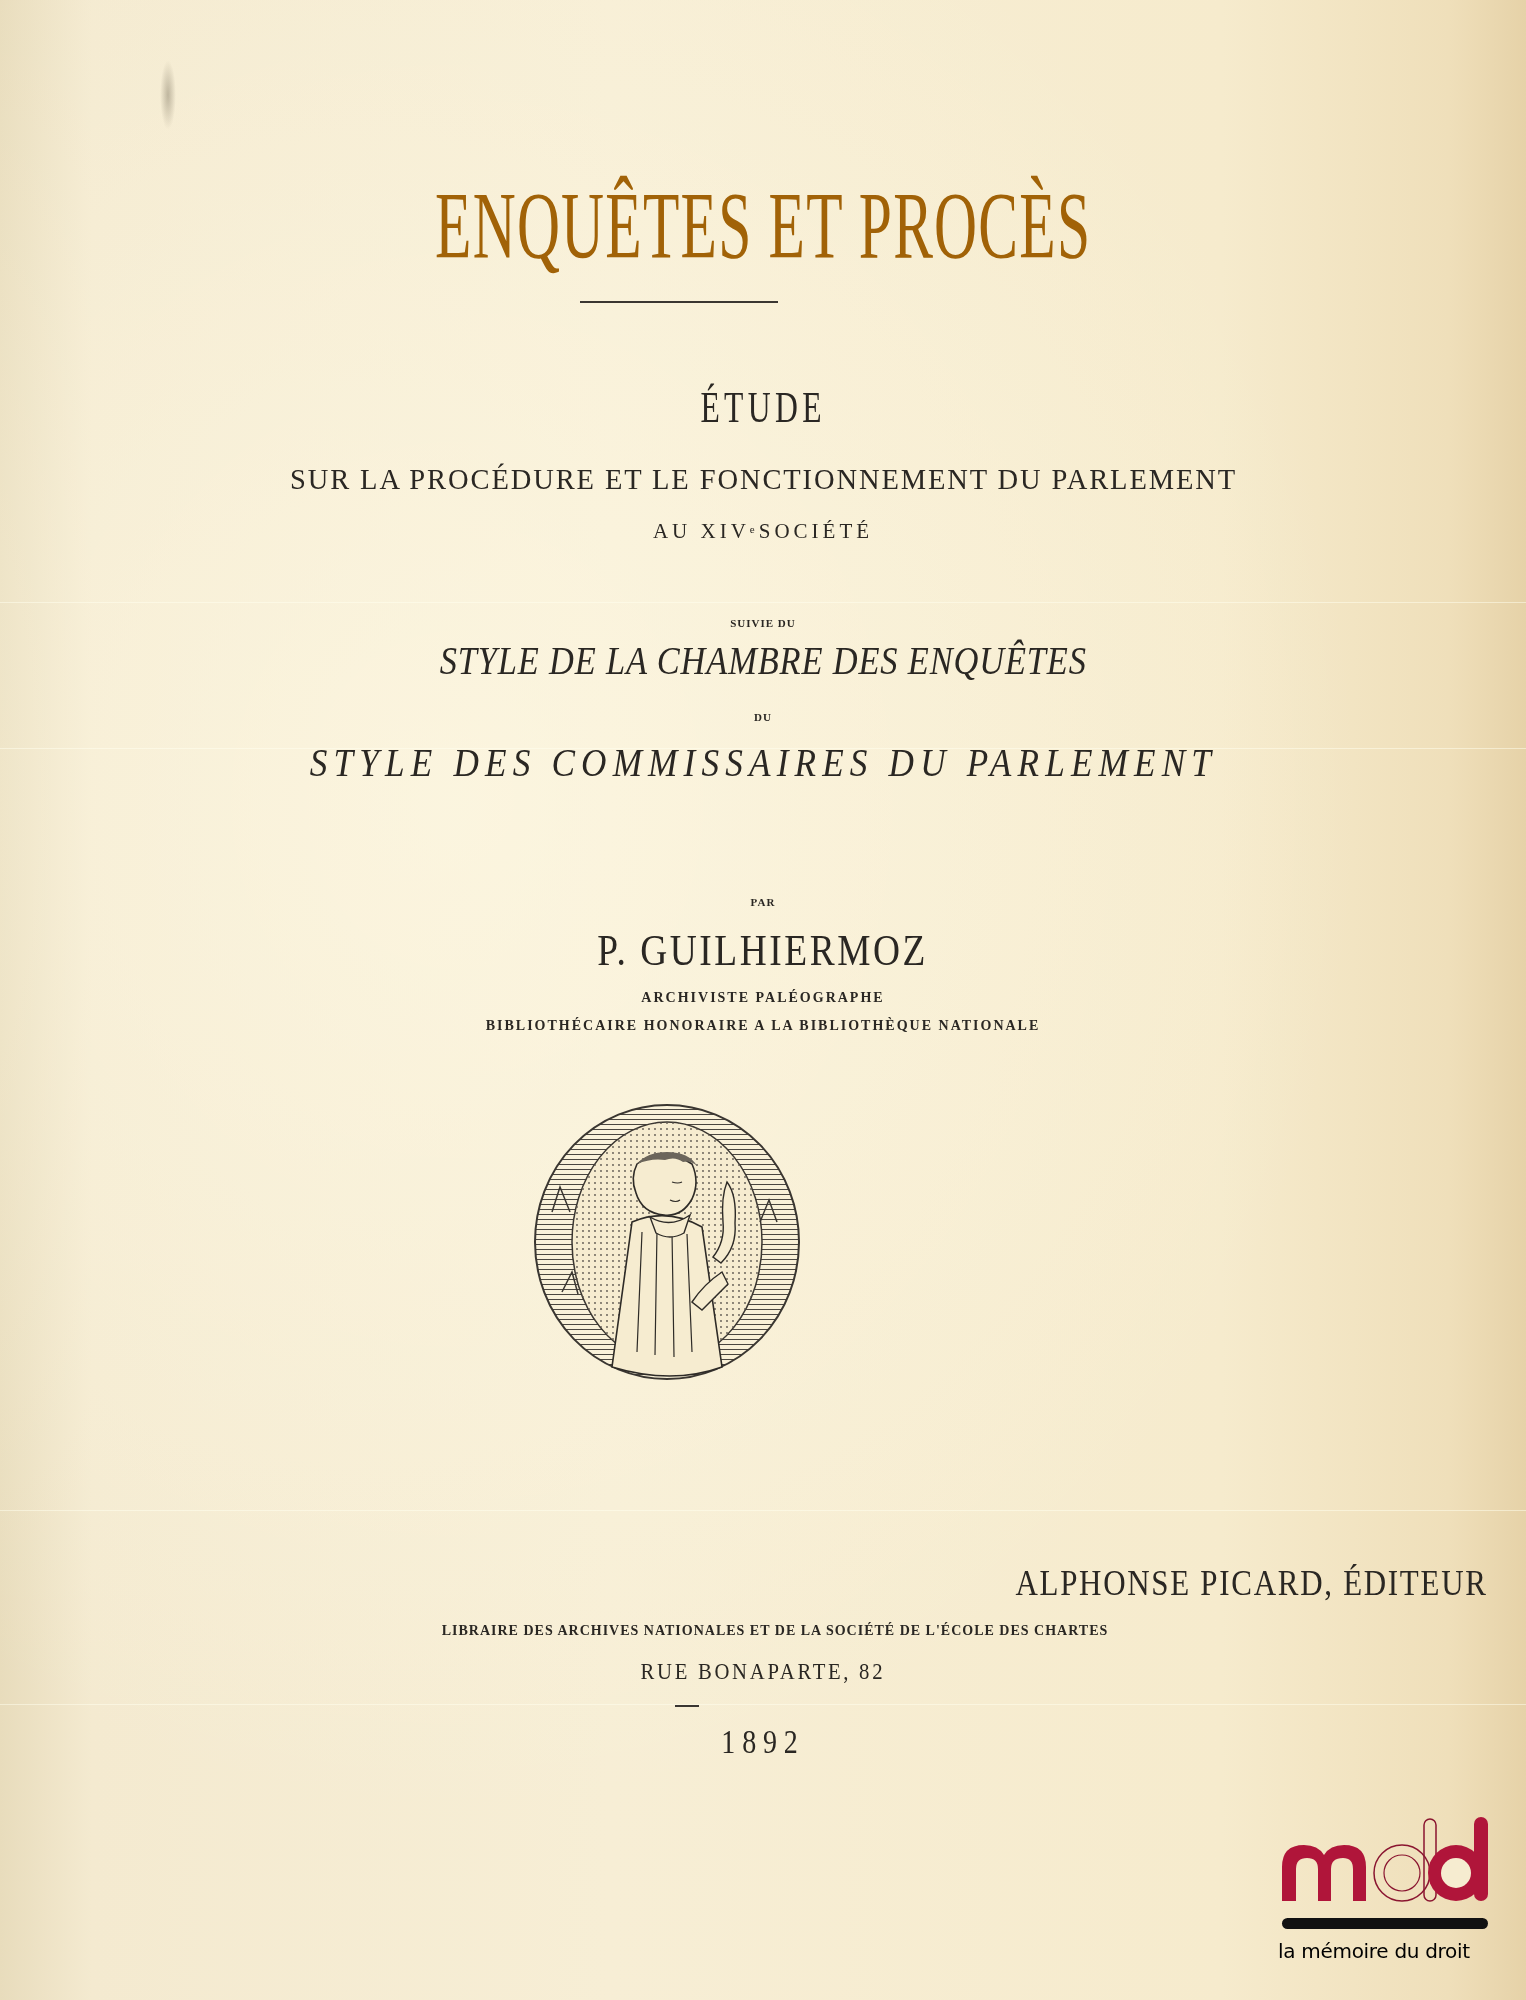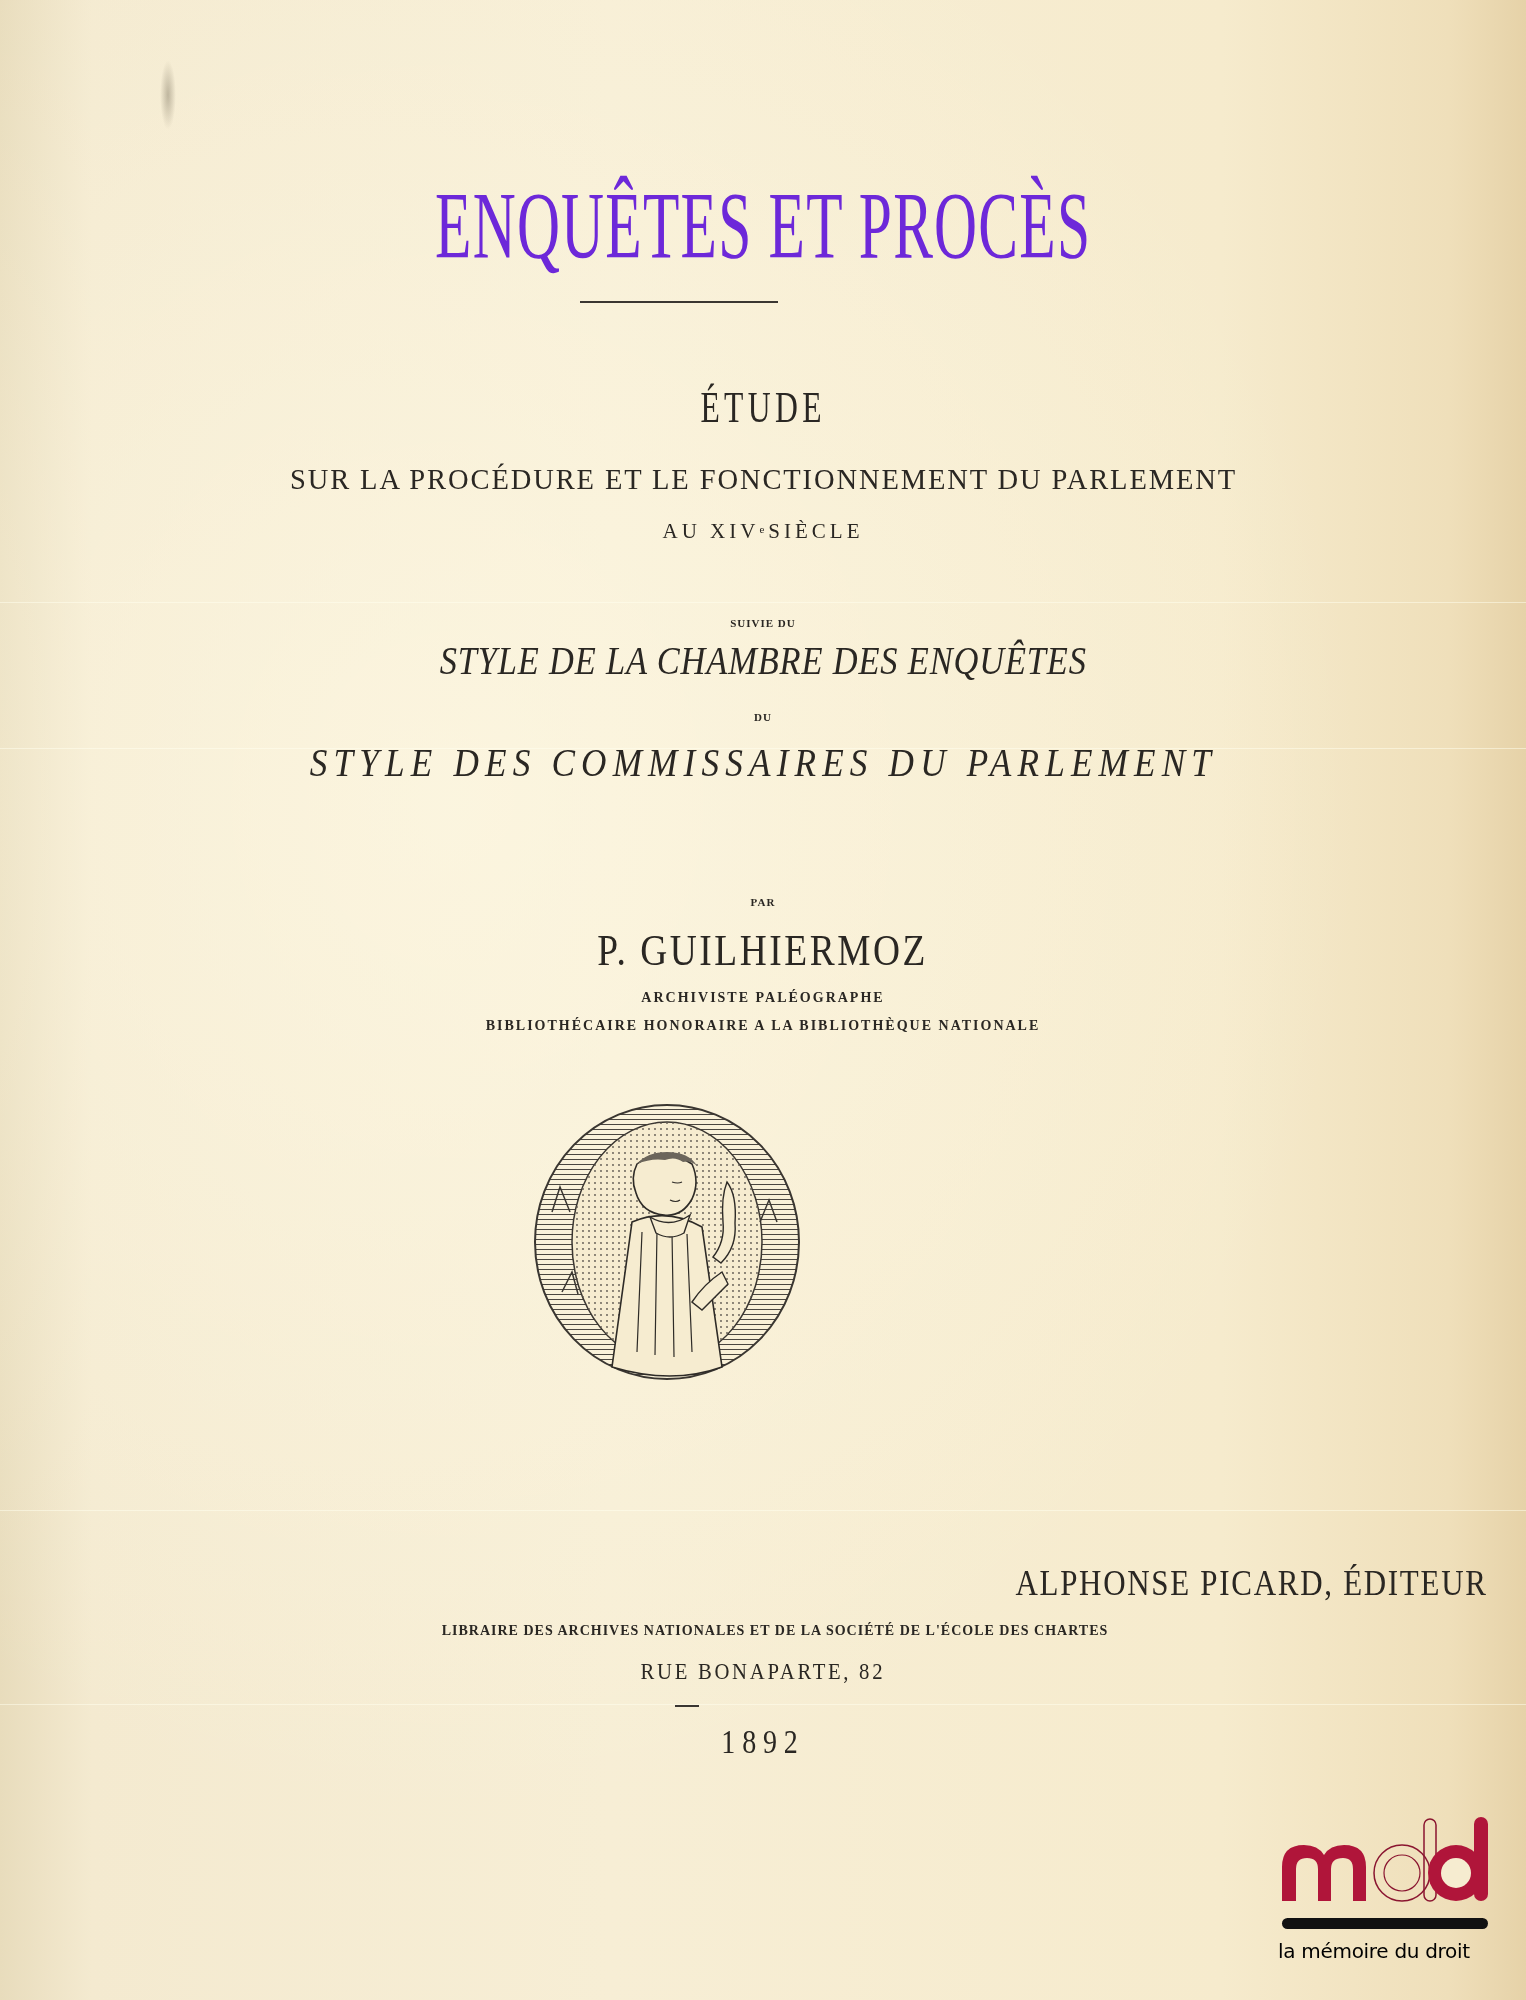--- a/index.html
+++ b/index.html
@@ -12,21 +12,21 @@
       color: #2a2723;
     }
     .page { position: absolute; inset: 0; }
     .line {
       position: absolute; left: 0; width: 1526px; text-align: center;
       white-space: nowrap; line-height: 1;
     }
     .cond { display: inline-block; transform-origin: center center; }
     .title {
       top: 178px; font-family: "Liberation Serif", serif; font-size: 96px;
-      letter-spacing: 2px; color: #6d28d9;
+      letter-spacing: 2px; color: #a16207;
     }
     .title .cond { transform: scaleX(0.62); }
     .rule {
       position: absolute; height: 2px; background: #3a3631;
     }
     .etude { top: 386px; font-size: 44px; font-family: "Liberation Serif", serif; letter-spacing: 6px; }
     .etude .cond { transform: scaleX(0.72); }
     .sur { top: 464px; font-size: 30px; font-family: "Liberation Serif", serif; letter-spacing: 2px; }
     .sur .cond { transform: scaleX(0.95); }
     .siecle { top: 521px; font-size: 21px; font-family: "Liberation Serif", serif; letter-spacing: 4px; }
@@ -83,21 +83,21 @@
   </div>
   <div class="rule" style="left:580px; top:301px; width:198px;"></div>
 
   <div class="line etude">
     <span class="cond">ÉTUDE</span>
   </div>
   <div class="line sur">
     <span class="cond">SUR LA PROCÉDURE ET LE FONCTIONNEMENT DU PARLEMENT</span>
   </div>
   <div class="line siecle">
-    <span>AU XIV</span><sup>e</sup><span>SIÈCLE</span>
+    <span>AU XIV</span><sup>e</sup><span>SOCIÉTÉ</span>
   </div>
 
   <div class="line small suivie">SUIVIE DU</div>
   <div class="line style1">
     <span class="cond">STYLE DE LA CHAMBRE DES ENQUÊTES</span>
   </div>
   <div class="line small du">DU</div>
   <div class="line style2">
     <span class="cond">STYLE DES COMMISSAIRES DU PARLEMENT</span>
   </div>

